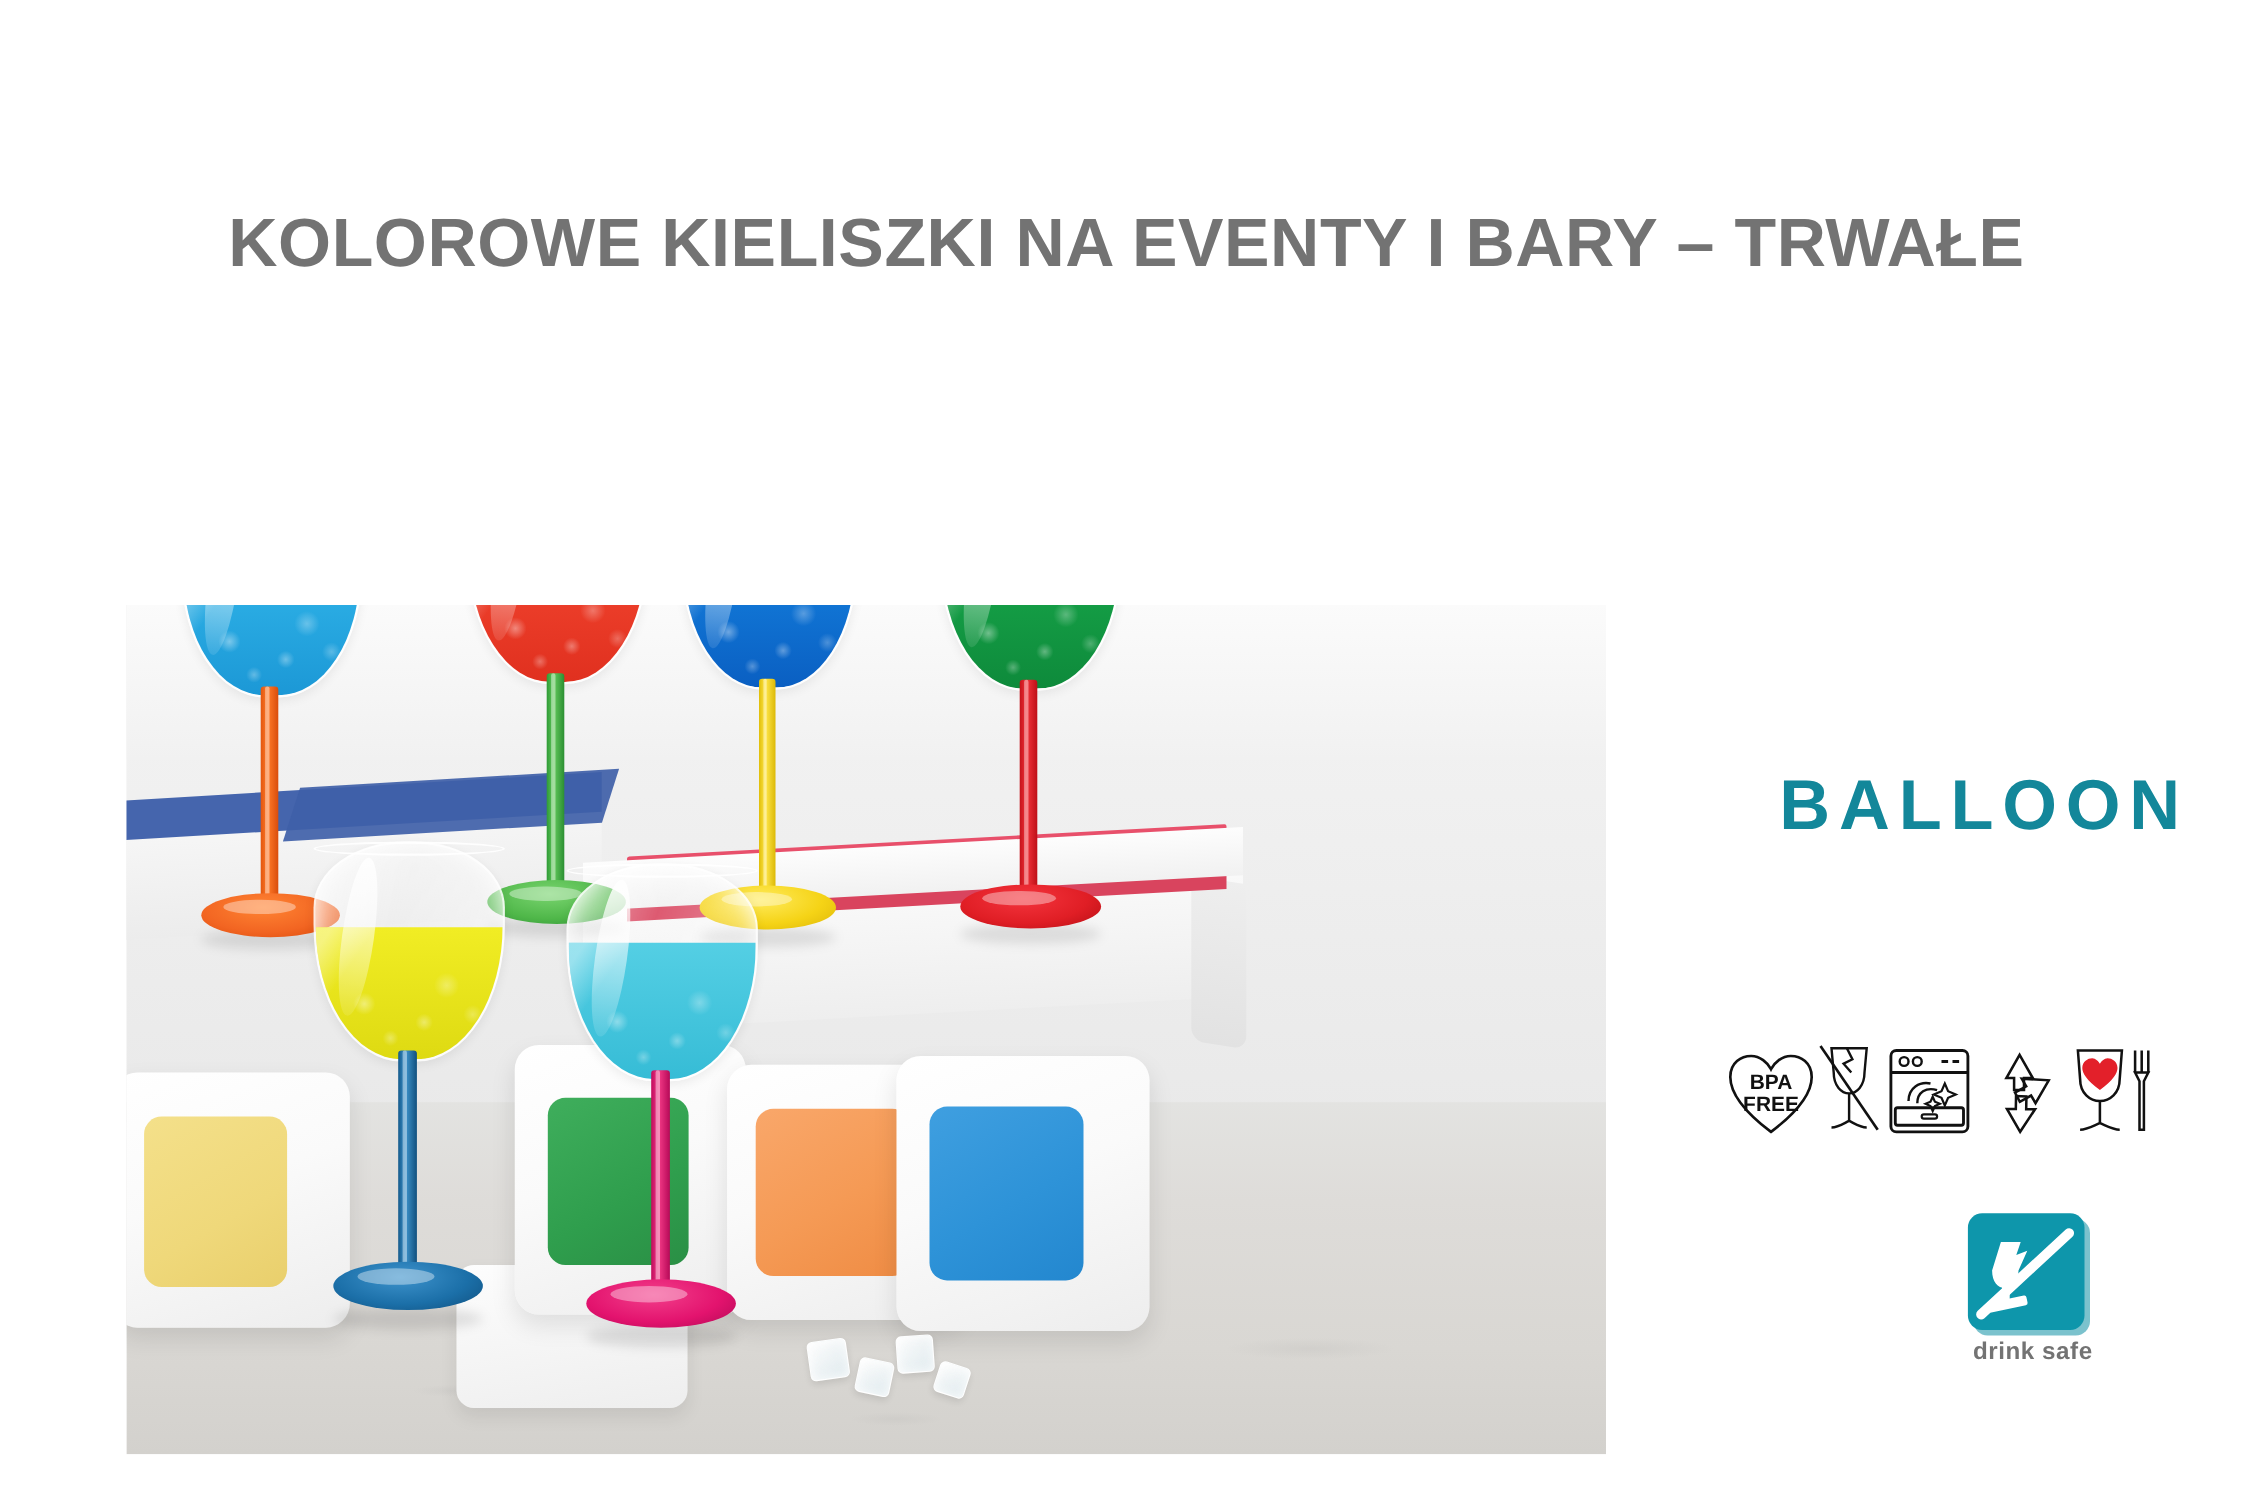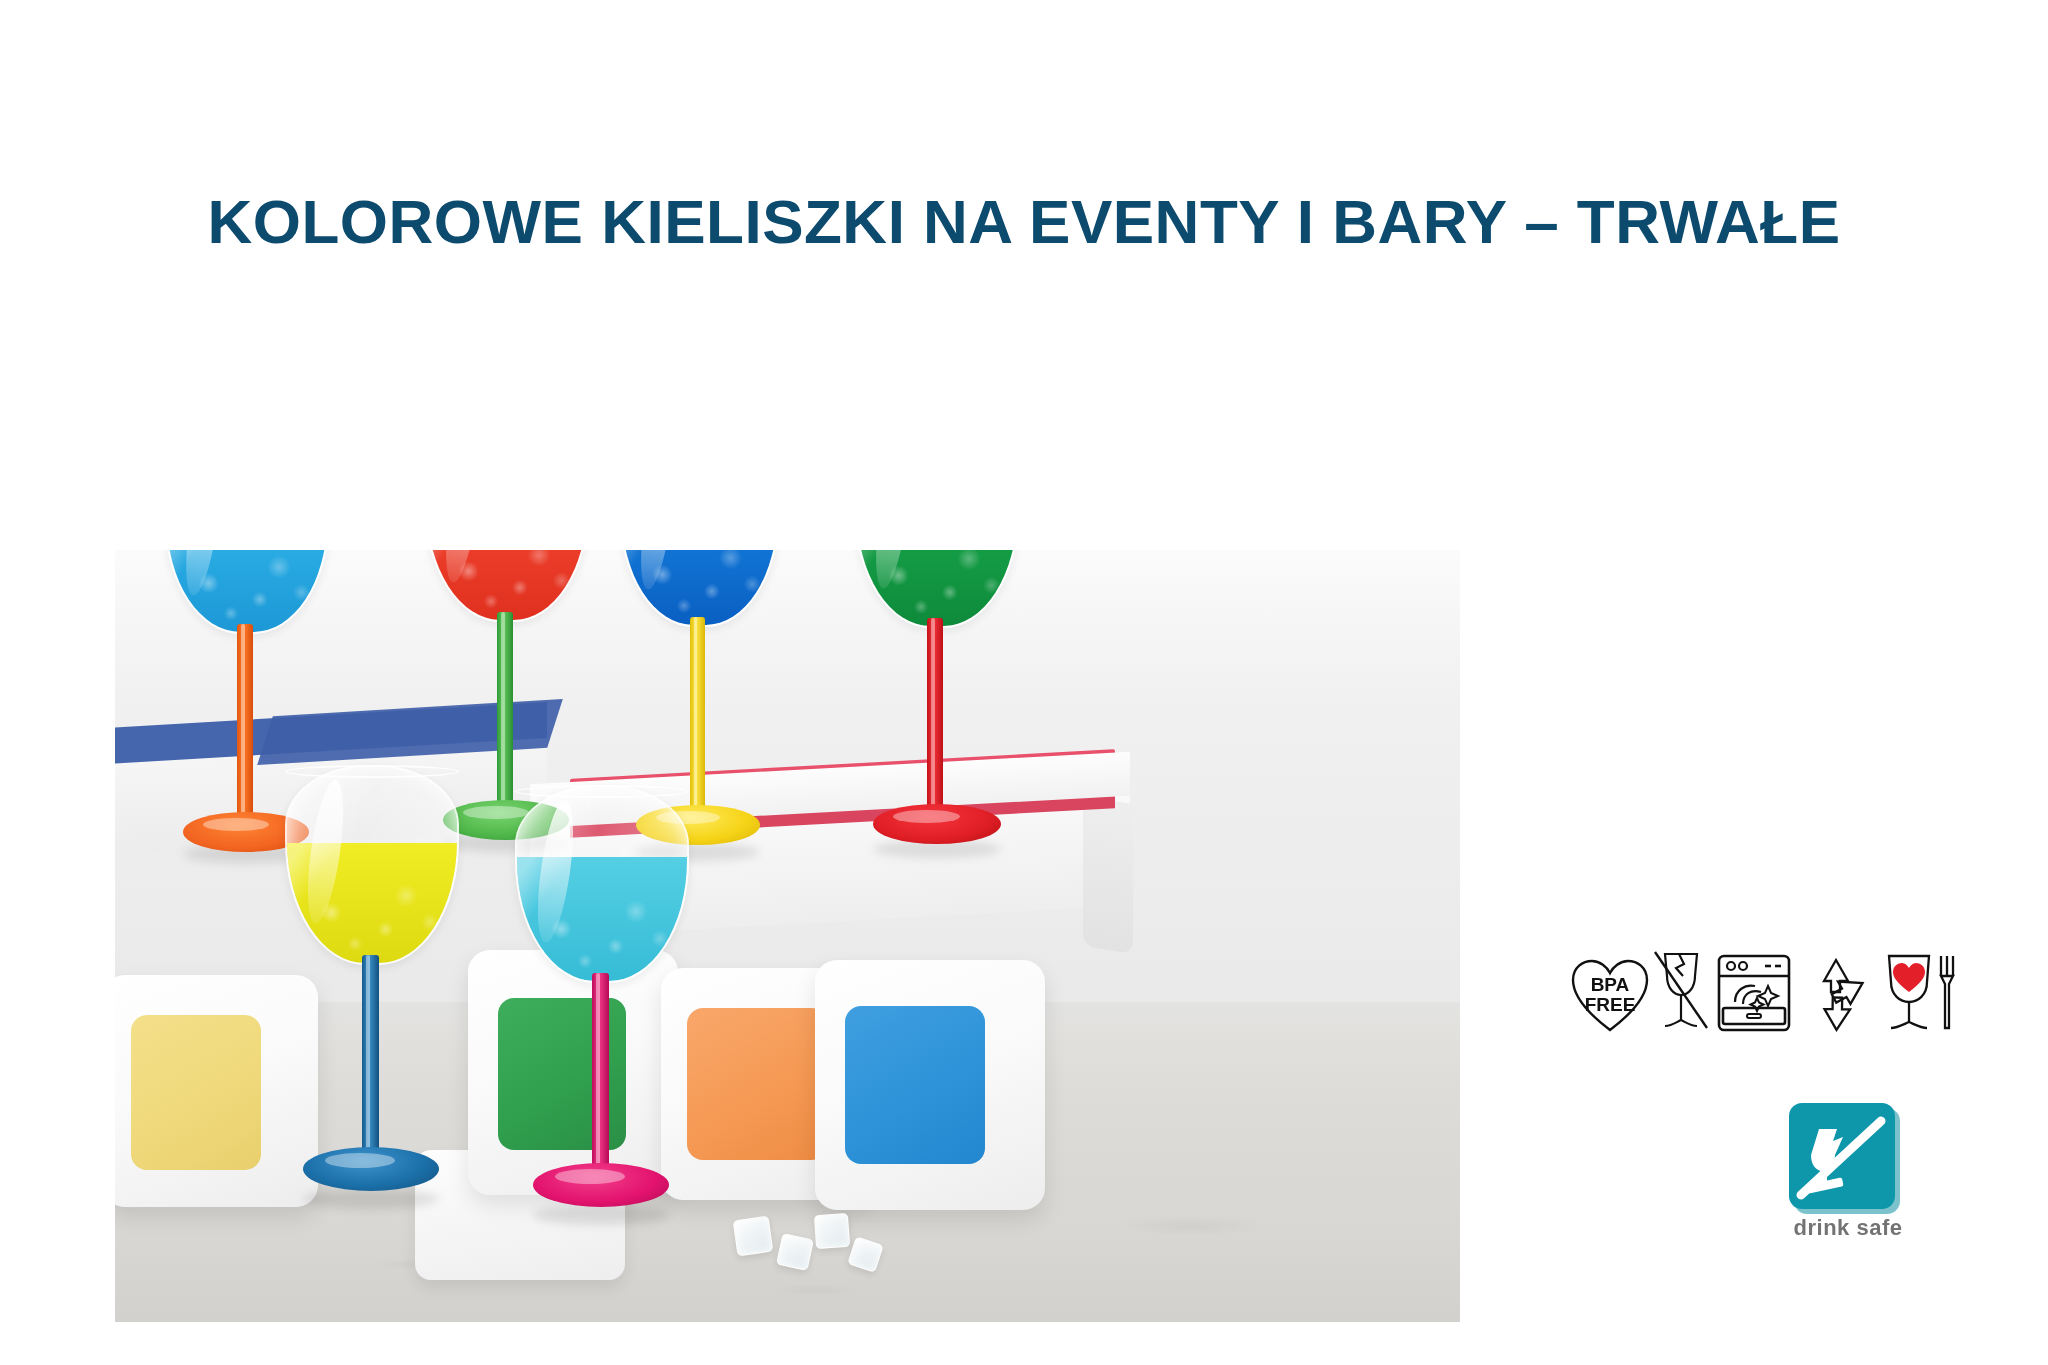--- a/index.html
+++ b/index.html
@@ -8,21 +8,21 @@
     background:#ffffff;
     font-family:"Liberation Sans", sans-serif;
     overflow:hidden;
     position:relative;
   }
 
   
   #headline{
     position:absolute;left:0;top:185px;width:2048px;
     text-align:center;
-    color:#0c4a6e;
+    color:#737373;
     font-weight:bold;
     font-size:62px;
     line-height:1.18;
     letter-spacing:0.5px;
     font-family:"Liberation Sans", sans-serif;
   }
   #headline .hl-line{display:block;white-space:nowrap;}
 
   
   #photo{
@@ -259,20 +259,21 @@
       <div class="bowl-gloss"></div>
     </div>
     <div class="rim" style="left:0;top:0;width:170px;"></div>
     <div class="stem" style="left:77px;top:188px;width:17px;height:198px;background:linear-gradient(90deg,#C00C5D,#F33A87 40%,#B60957);"></div>
     <div class="foot" style="left:18px;top:378px;width:136px;height:44px;background:radial-gradient(ellipse at 45% 32%,#F23F8B,#E3136E 58%,#B00954);"></div>
   </div>
 
 </div>
 
 <div id="brand">
+  <div class="brand-1">BALLOON</div>
 </div>
 
 <div id="iconstrip">
 
   <div class="ic">
     <svg width="78" height="76" viewBox="0 0 78 76">
       <path d="M39 72 C 10 50, 2 34, 2 22 C 2 9, 12 3, 21 3 C 29 3, 36 9, 39 15 C 42 9, 49 3, 57 3 C 66 3, 76 9, 76 22 C 76 34, 68 50, 39 72 Z" fill="none" stroke="#111" stroke-width="2.4"></path>
       <text x="39" y="33" text-anchor="middle" font-family="Liberation Sans, sans-serif" font-size="19" font-weight="bold" fill="#111">BPA</text>
       <text x="39" y="53" text-anchor="middle" font-family="Liberation Sans, sans-serif" font-size="19" font-weight="bold" fill="#111">FREE</text>
     </svg>

